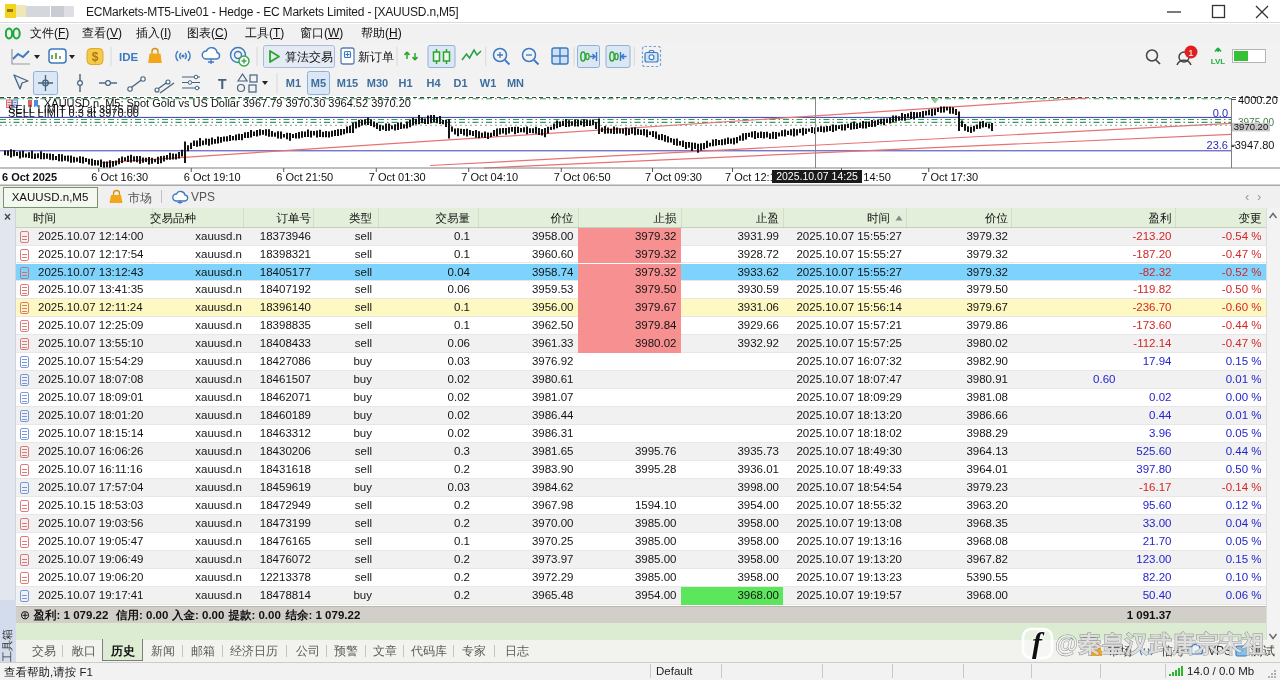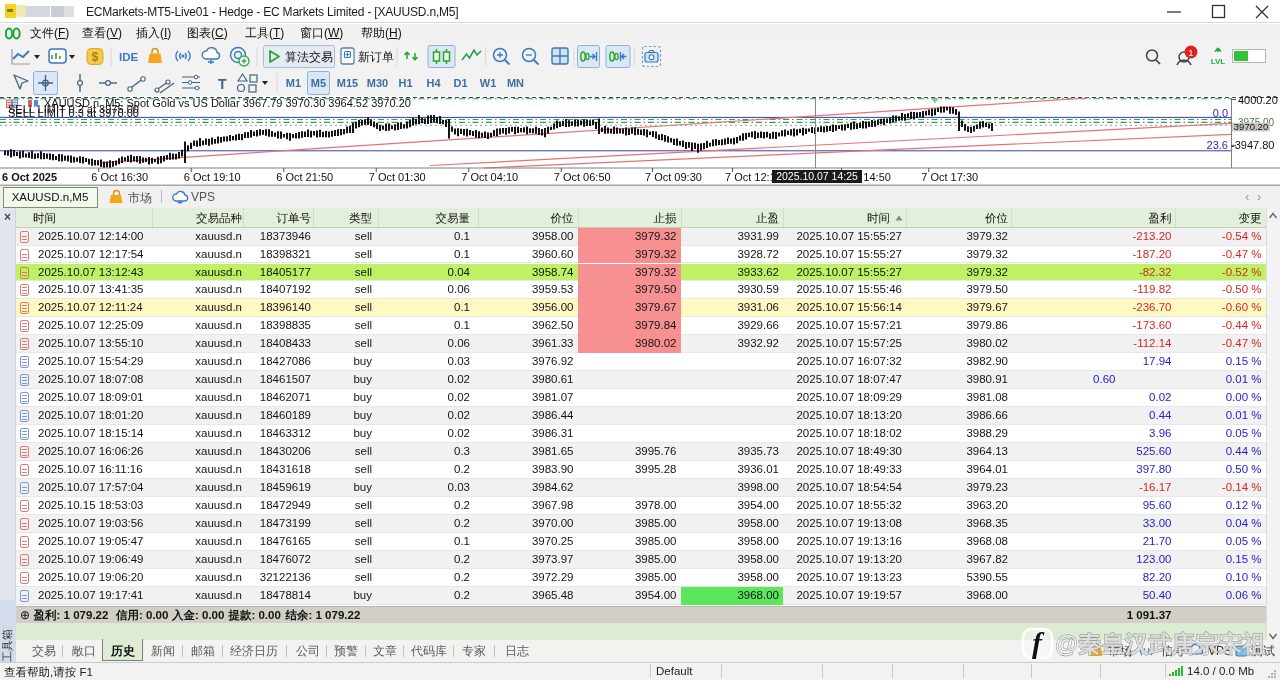--- a/index.html
+++ b/index.html
@@ -266,21 +266,21 @@
 <span class="abs" style="left:1245px;top:189px;font-size:13px;color:#999">‹</span>
 <span class="abs" style="left:1257px;top:189px;font-size:13px;color:#999">›</span>
 
 <div class="abs" style="left:0;top:208px;width:16px;height:454px;background:#e2e6ee;border-right:1px solid #d4d4d4"></div>
 <div class="abs" style="left:0;top:600px;width:16px;height:62px;background:#d3dcec;z-index:6"></div>
 <div class="abs" style="left:-9px;top:638px;width:33px;font-size:11px;color:#333;transform:rotate(-90deg);transform-origin:center;white-space:nowrap;z-index:7">工具箱</div>
 <span class="abs" style="left:4px;top:210px;font-size:12px;font-weight:bold;color:#444">×</span>
 
 <div class="abs" style="left:16px;top:208px;width:1250px;height:19.6px;background:#e3efda;border-bottom:1px solid #c3d3b9"></div>
 <span class="hc" style="left:33px">时间</span>
-<span class="hc" style="left:150px;width:92px;text-align:right">交易品种</span>
+<span class="hc" style="left:150px;width:92px;">交易品种</span>
 <span class="hc" style="left:240px;width:71px;text-align:right">订单号</span>
 <span class="hc" style="left:320px;width:52px;text-align:right">类型</span>
 <span class="hc" style="left:390px;width:80px;text-align:right">交易量</span>
 <span class="hc" style="left:490px;width:83.5px;text-align:right">价位</span>
 <span class="hc" style="left:590px;width:86.5px;text-align:right">止损</span>
 <span class="hc" style="left:692px;width:87px;text-align:right">止盈</span>
 <span class="hc" style="left:782px;width:108px;text-align:right">时间</span>
 <svg class="abs" style="left:895px;top:214px" width="8" height="8">
     <path d="M4 1.5 L7.5 6.5 L0.5 6.5 Z" fill="#888"></path>
   </svg>
@@ -324,21 +324,21 @@
 <span class="c r" style="left:304px;width:52px">sell</span>
 <span class="c r" style="left:374px;width:80px">0.1</span>
 <span class="c r" style="left:474px;width:83.5px">3960.60</span>
 <span class="c r" style="left:574px;width:86.5px">3979.32</span>
 <span class="c r" style="left:676px;width:87px">3928.72</span>
 <span class="c r" style="left:766px;width:120px">2025.10.07 15:55:27</span>
 <span class="c r" style="left:904px;width:88px">3979.32</span>
 <span class="c r" style="left:1064px;width:91.5px;color:#d42525">-187.20</span>
 <span class="c r" style="left:1164px;width:81.5px;color:#d42525">-0.47 %</span>
 </div>
-<div class="row" style="top:263.50px;background:#bef264">
+<div class="row" style="top:263.50px;background:#7dd3fc">
 <i class="cell" style="left:562px;width:102.5px;background:#f79191"></i>
 <i class="doc" style="border-color:#d95b5b;color:#d95b5b"></i>
 <span class="c l" style="left:22px;width:120px">2025.10.07 13:12:43</span>
 <span class="c r" style="left:134px;width:92px">xauusd.n</span>
 <span class="c r" style="left:224px;width:71px">18405177</span>
 <span class="c r" style="left:304px;width:52px">sell</span>
 <span class="c r" style="left:374px;width:80px">0.04</span>
 <span class="c r" style="left:474px;width:83.5px">3958.74</span>
 <span class="c r" style="left:574px;width:86.5px">3979.32</span>
 <span class="c r" style="left:676px;width:87px">3933.62</span>
@@ -532,21 +532,21 @@
 <span class="c r" style="left:1164px;width:81.5px;color:#d42525">-0.14 %</span>
 </div>
 <div class="row" style="top:496.85px;background:#ffffff">
 <i class="doc" style="border-color:#d95b5b;color:#d95b5b"></i>
 <span class="c l" style="left:22px;width:120px">2025.10.15 18:53:03</span>
 <span class="c r" style="left:134px;width:92px">xauusd.n</span>
 <span class="c r" style="left:224px;width:71px">18472949</span>
 <span class="c r" style="left:304px;width:52px">sell</span>
 <span class="c r" style="left:374px;width:80px">0.2</span>
 <span class="c r" style="left:474px;width:83.5px">3967.98</span>
-<span class="c r" style="left:574px;width:86.5px">3978.00</span>
+<span class="c r" style="left:574px;width:86.5px">1594.10</span>
 <span class="c r" style="left:676px;width:87px">3954.00</span>
 <span class="c r" style="left:766px;width:120px">2025.10.07 18:55:32</span>
 <span class="c r" style="left:904px;width:88px">3963.20</span>
 <span class="c r" style="left:1064px;width:91.5px;color:#2222cc">95.60</span>
 <span class="c r" style="left:1164px;width:81.5px;color:#2222cc">0.12 %</span>
 </div>
 <div class="row" style="top:514.80px;background:#f1f1f1">
 <i class="doc" style="border-color:#d95b5b;color:#d95b5b"></i>
 <span class="c l" style="left:22px;width:120px">2025.10.07 19:03:56</span>
 <span class="c r" style="left:134px;width:92px">xauusd.n</span>
@@ -588,21 +588,21 @@
 <span class="c r" style="left:676px;width:87px">3958.00</span>
 <span class="c r" style="left:766px;width:120px">2025.10.07 19:13:20</span>
 <span class="c r" style="left:904px;width:88px">3967.82</span>
 <span class="c r" style="left:1064px;width:91.5px;color:#2222cc">123.00</span>
 <span class="c r" style="left:1164px;width:81.5px;color:#2222cc">0.15 %</span>
 </div>
 <div class="row" style="top:568.65px;background:#ffffff">
 <i class="doc" style="border-color:#d95b5b;color:#d95b5b"></i>
 <span class="c l" style="left:22px;width:120px">2025.10.07 19:06:20</span>
 <span class="c r" style="left:134px;width:92px">xauusd.n</span>
-<span class="c r" style="left:224px;width:71px">32122136</span>
+<span class="c r" style="left:224px;width:71px">12213378</span>
 <span class="c r" style="left:304px;width:52px">sell</span>
 <span class="c r" style="left:374px;width:80px">0.2</span>
 <span class="c r" style="left:474px;width:83.5px">3972.29</span>
 <span class="c r" style="left:574px;width:86.5px">3985.00</span>
 <span class="c r" style="left:676px;width:87px">3958.00</span>
 <span class="c r" style="left:766px;width:120px">2025.10.07 19:13:23</span>
 <span class="c r" style="left:904px;width:88px">5390.55</span>
 <span class="c r" style="left:1064px;width:91.5px;color:#2222cc">82.20</span>
 <span class="c r" style="left:1164px;width:81.5px;color:#2222cc">0.10 %</span>
 </div>

